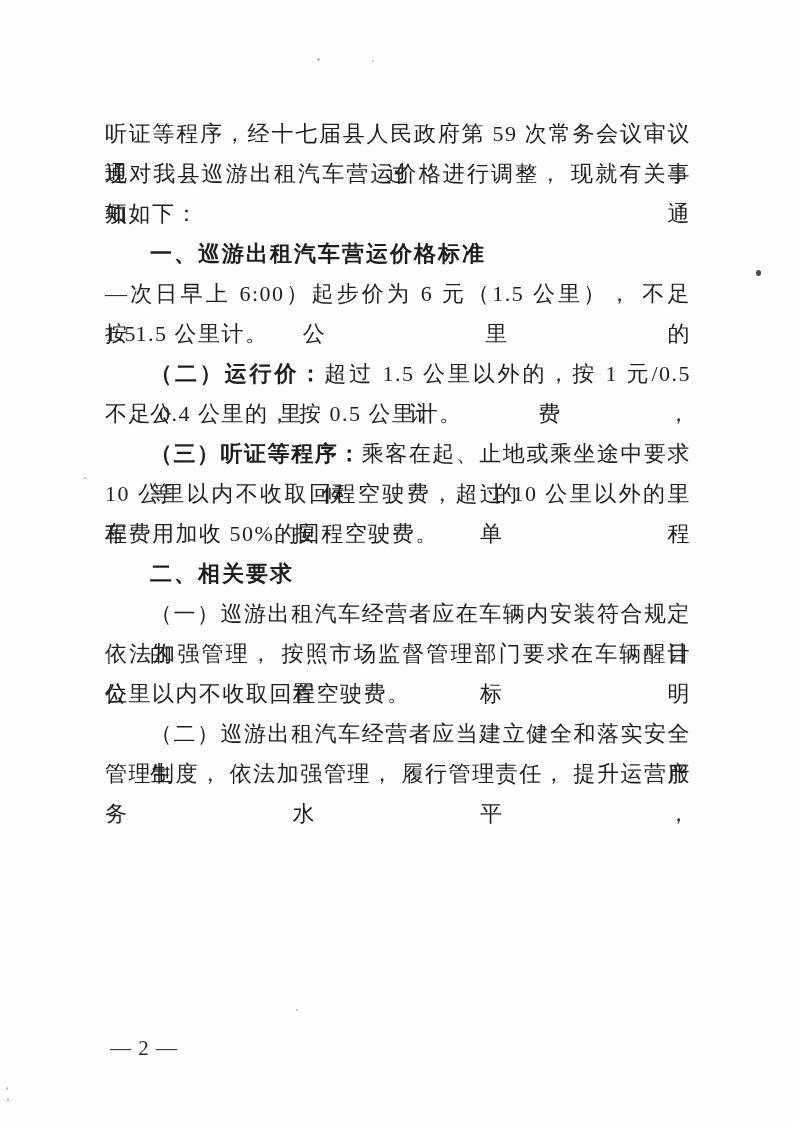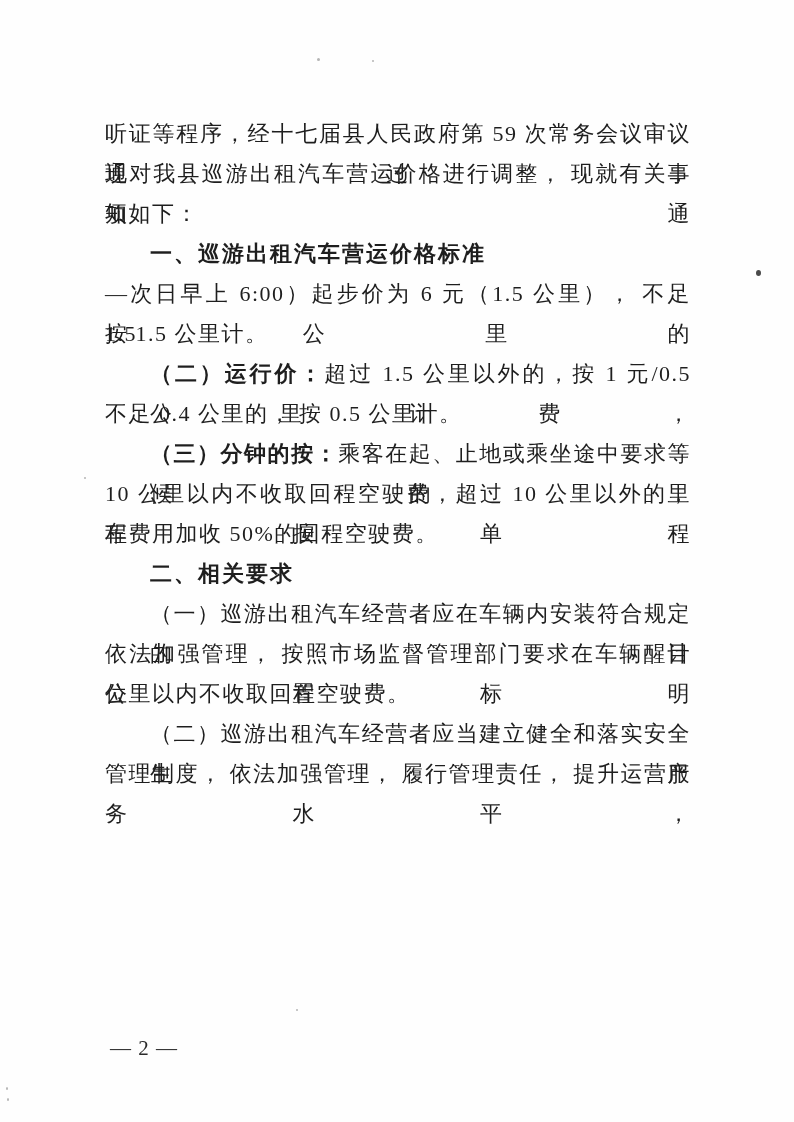--- a/index.html
+++ b/index.html
@@ -61,21 +61,21 @@
 <div class="page">
   <div class="doc-body" id="doc-body">
       <div class="line justify"><span class="seg-body">听证等程序，经十七届县人民政府第 59 次常务会议审议通过，</span></div>
       <div class="line justify"><span class="seg-body">现对我县巡游出租汽车营运价格进行调整， 现就有关事项通</span></div>
       <div class="line"><span class="seg-body">知如下：</span></div>
       <div class="line indent"><span class="seg-heading">一、巡游出租汽车营运价格标准</span></div>
       <div class="line justify"><span class="seg-body">—次日早上 6:00）起步价为 6 元（1.5 公里）， 不足 1.5 公里的</span></div>
       <div class="line"><span class="seg-body">按 1.5 公里计。</span></div>
       <div class="line indent justify"><span class="seg-label">（二）运行价：</span><span class="seg-body">超过 1.5 公里以外的，按 1 元/0.5 公里计费，</span></div>
       <div class="line"><span class="seg-body">不足 0.4 公里的， 按 0.5 公里计。</span></div>
-      <div class="line indent justify"><span class="seg-label">（三）分钟的按：</span><span class="seg-body">乘客在起、止地或乘坐途中要求等候的，</span></div>
+      <div class="line indent justify"><span class="seg-label">（三）听证等程序：</span><span class="seg-body">乘客在起、止地或乘坐途中要求等候的，</span></div>
       <div class="line justify"><span class="seg-body">10 公里以内不收取回程空驶费，超过 10 公里以外的里程按单程</span></div>
       <div class="line"><span class="seg-body">车费用加收 50%的回程空驶费。</span></div>
       <div class="line indent"><span class="seg-heading">二、相关要求</span></div>
       <div class="line indent justify"><span class="seg-body">（一）巡游出租汽车经营者应在车辆内安装符合规定的计</span></div>
       <div class="line justify"><span class="seg-body">依法加强管理， 按照市场监督管理部门要求在车辆醒目位置标明</span></div>
       <div class="line"><span class="seg-body">公里以内不收取回程空驶费。</span></div>
       <div class="line indent justify"><span class="seg-body">（二）巡游出租汽车经营者应当建立健全和落实安全生产</span></div>
       <div class="line justify"><span class="seg-body">管理制度， 依法加强管理， 履行管理责任， 提升运营服务水平，</span></div>
     </div>
   <div class="page-number">— 2 —</div>

